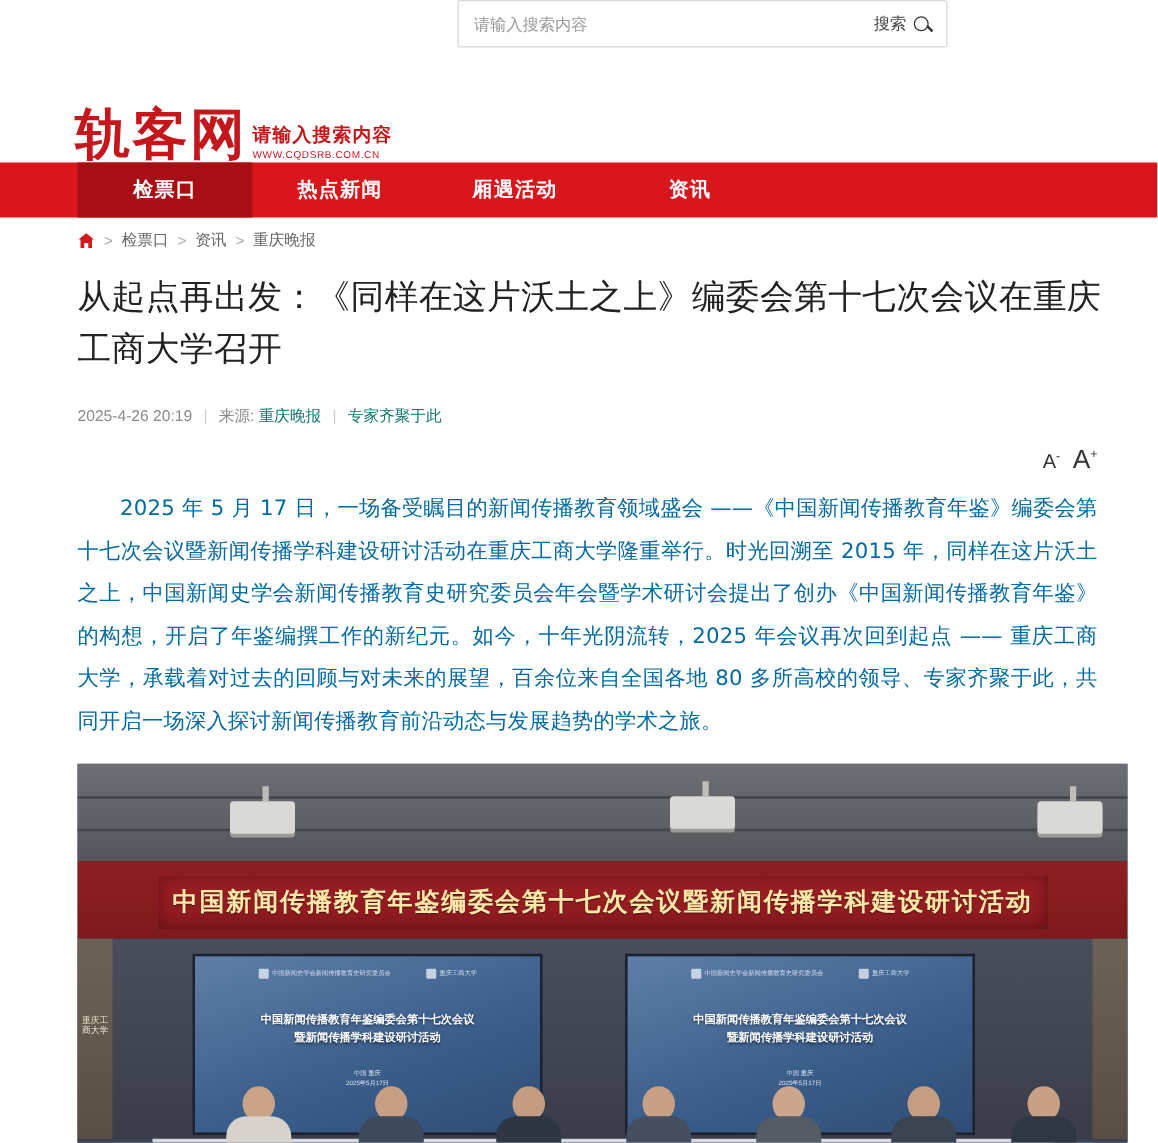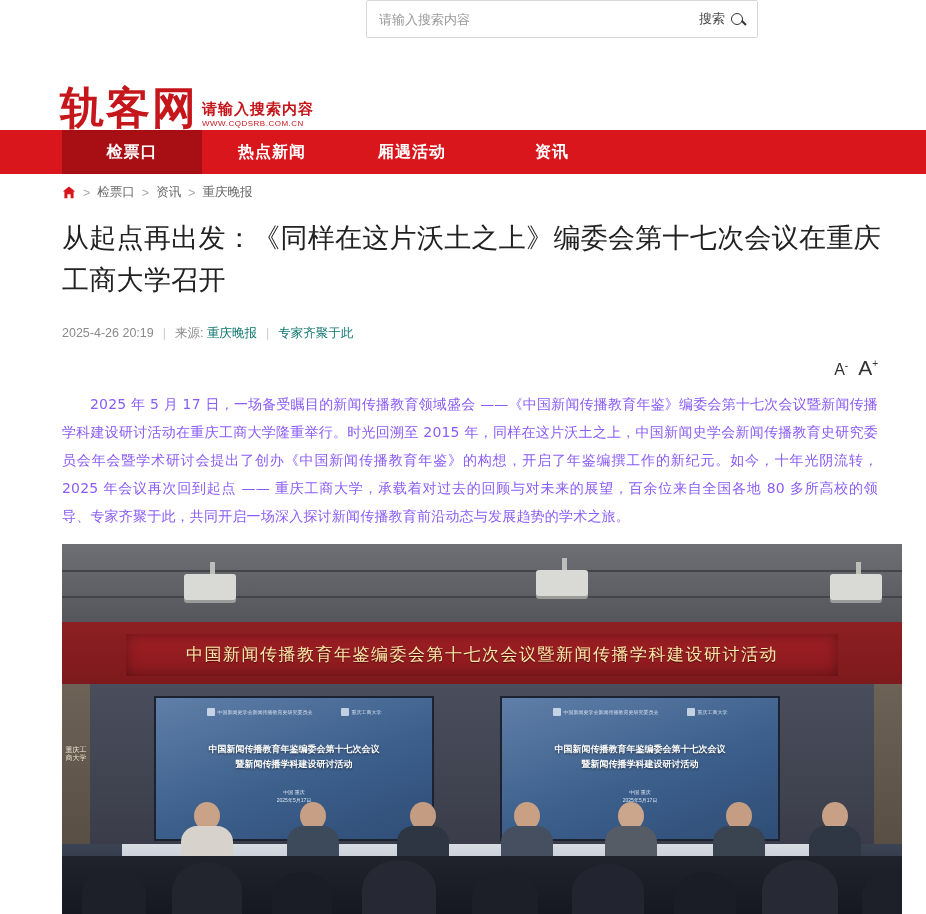--- a/index.html
+++ b/index.html
@@ -176,23 +176,23 @@
     margin-top: 14px;
     color: #333;
   }
   .fs-small { font-size: 16px; cursor: pointer; }
   .fs-large { font-size: 21px; cursor: pointer; }
   .fs-small sup, .fs-large sup { font-size: 10px; }
 
   .body-text {
     margin-top: 10px;
     font-family: "DejaVu Sans", sans-serif;
-    font-size: 14px;
+    font-size: 17px;
     line-height: 2.0;
-    color: #8b5cf6;
+    color: #0369a1;
     text-align: justify;
     text-indent: 2em;
     padding-right: 24px;
     letter-spacing: 0.2px;
   }
 
   
   .photo-wrap {
     margin: 14px 0 0 0;
     padding-right: 24px;
@@ -227,22 +227,22 @@
   .banner {
     position:absolute;
     left:64px; top:90px; width:712px; height:42px;
     background: linear-gradient(#9e1f24, #8b1a1f);
     display:flex; align-items:center; justify-content:center;
     box-shadow: inset 0 0 14px rgba(0,0,0,.35);
   }
   .banner-text {
     color:#ffe9a8;
     font-family:"DejaVu Sans", sans-serif;
-    font-weight:normal;
-    font-size:17px;
+    font-weight:bold;
+    font-size:20px;
     letter-spacing:1.5px;
     white-space:nowrap;
     text-shadow: 0 1px 1px rgba(0,0,0,.5);
   }
   
   .stage {
     position:absolute; left:0; top:140px; width:100%; height:160px;
     background: linear-gradient(#4a4e5c, #3a3d49);
   }
   .screen {

